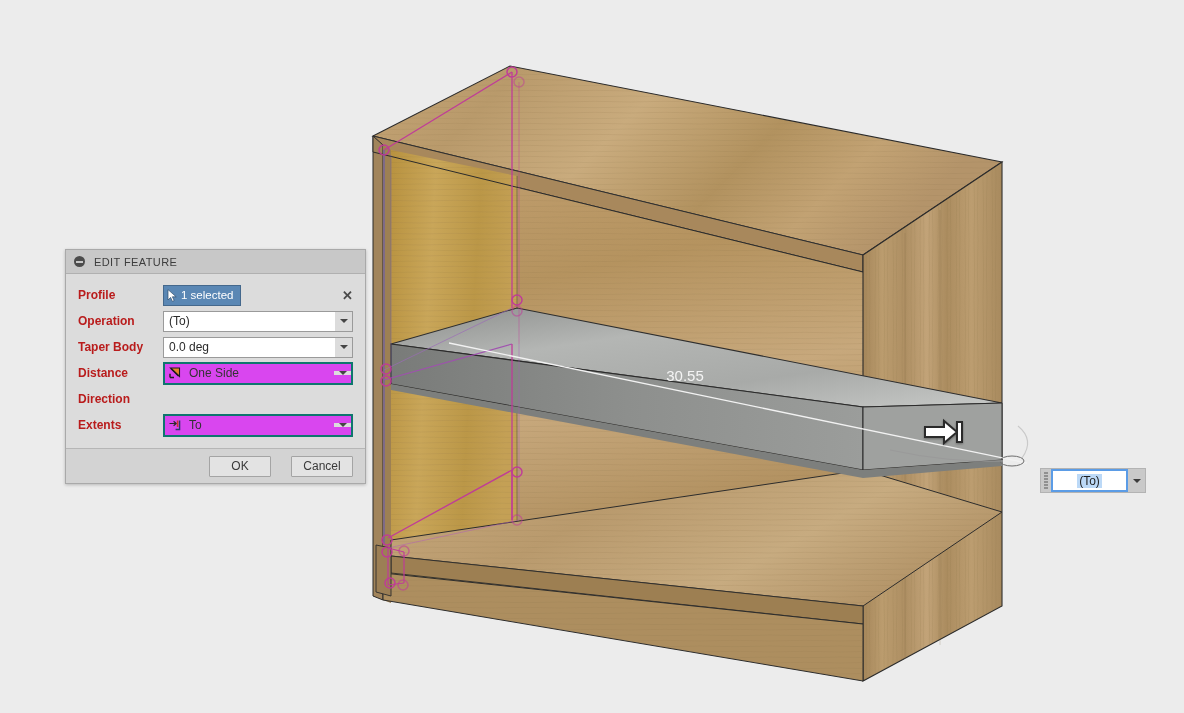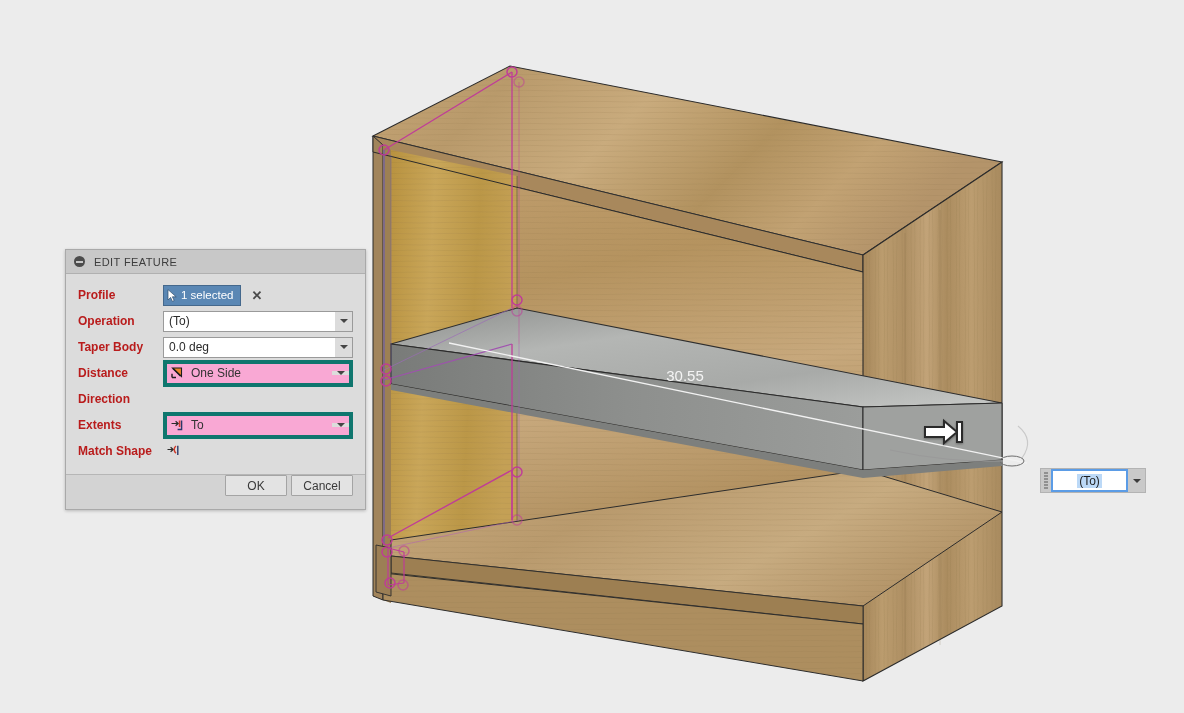--- a/index.html
+++ b/index.html
@@ -74,21 +74,21 @@
   .row-label {
     width: 85px;
     flex: none;
     font-size: 12px;
     color: #b91c1c;
     font-weight: bold;
   }
   .field {
     flex: 1;
     height: 18px;
-    display: flex; align-items: center;
+    display: flex; align-items: center; justify-content: space-between;
   }
 
   
   .sel-chip {
     display: inline-flex; align-items: center;
     height: 19px;
     background: #5a87b4;
     border: 1px solid #44688c;
     color: #ffffff;
     font-size: 11.5px;
@@ -134,22 +134,22 @@
     border-left: 4px solid transparent;
     border-right: 4px solid transparent;
     border-top: 4px solid #454545;
   }
 
   
   .icon-combo {
     flex: 1;
     display: flex; align-items: center;
     height: 19px;
-    background: #f9a8d4;
-    border: 4px solid #0f766e;
+    background: #d946ef;
+    border: 2px solid #0f766e;
   }
   .icon-combo .ic {
     width: 17px; height: 15px;
     margin: 0 4px 0 3px;
     flex: none;
     display: flex; align-items: center; justify-content: center;
   }
   .icon-combo .lbl {
     flex: 1;
     font-size: 12px;
@@ -162,23 +162,23 @@
   }
   .plain-icon-field .ic {
     width: 17px; height: 15px;
     margin-left: 3px;
     display: flex; align-items: center; justify-content: center;
   }
 
   .dlg-footer {
     height: 34px;
     background: #d3d3d3;
-    display: flex; justify-content: flex-end;
+    display: flex; align-items: center; justify-content: flex-end;
     padding-right: 12px;
-    gap: 4px;
+    gap: 20px;
   }
   .btn {
     min-width: 62px;
     height: 21px;
     background: #e3e3e3;
     border: 1px solid #a4a4a4;
     border-radius: 1px;
     font-family: "Liberation Sans", sans-serif;
     font-size: 12px;
     color: #3a3a3a;
@@ -464,32 +464,20 @@
               <path d="M0.5 5.5 L7 5.5 M4.6 3.2 L7.2 5.5 L4.6 7.8" stroke="#2b2b2b" stroke-width="1.2" fill="none"></path>
               <path d="M8.6 2.5 L8.6 9" stroke="#d03a2a" stroke-width="1.6"></path>
               <path d="M10.6 2.5 L10.6 11.5 L6.6 11.5" stroke="#2a3a6b" stroke-width="1.4" fill="none"></path>
             </svg>
           </span>
           <span class="lbl">To</span>
           <span class="combo-arrow"></span>
         </div>
       </div>
 
-      <div class="row">
-        <div class="row-label">Match Shape</div>
-        <div class="plain-icon-field">
-          <span class="ic">
-            <svg width="15" height="14" viewBox="0 0 15 14">
-              <path d="M0.5 5.5 L6 5.5 M3.6 3.2 L6.2 5.5 L3.6 7.8" stroke="#2b2b2b" stroke-width="1.2" fill="none"></path>
-              <path d="M9 2.2 C6.6 3.6 6.6 7.4 9 9.2" stroke="#d03a2a" stroke-width="1.5" fill="none"></path>
-              <path d="M10.8 1.8 L10.8 11" stroke="#2a3a6b" stroke-width="1.4"></path>
-            </svg>
-          </span>
-        </div>
-      </div>
     </div>
 
     <div class="dlg-footer">
       <button class="btn">OK</button>
       <button class="btn">Cancel</button>
     </div>
   </div>
 
   <div id="floating-to-field">
     <span class="grip">

